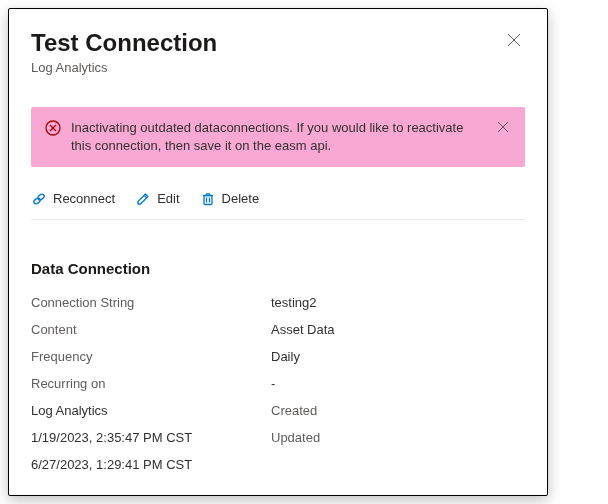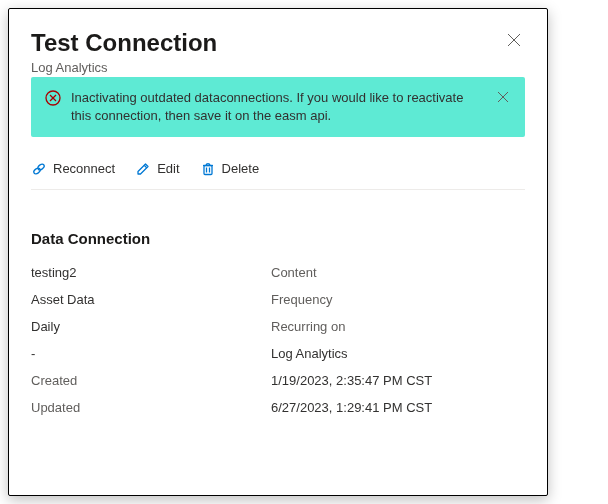--- a/index.html
+++ b/index.html
@@ -22,22 +22,22 @@
     }
     .header { display: flex; justify-content: space-between; align-items: flex-start; }
     .title { font-size: 24px; font-weight: 600; color: #1b1a19; line-height: 1.2; }
     .subtitle { font-size: 13px; color: #605e5c; margin-top: 2px; }
     .close-btn {
       background: none; border: none; cursor: pointer; padding: 4px;
       color: #605e5c; font-size: 14px; line-height: 1;
     }
     .close-btn svg { width: 14px; height: 14px; }
     .alert {
-      margin-top: 2px;
-      background: #5eead4;
+      margin-top: 32px;
+      background: #f9a8d4;
       border-radius: 2px;
       padding: 12px 14px;
       display: flex;
       align-items: flex-start;
       gap: 10px;
     }
     .alert-icon { flex: 0 0 auto; margin-top: 1px; }
     .alert-icon svg { width: 16px; height: 16px; }
     .alert-text { flex: 1 1 auto; font-size: 13px; color: #323130; line-height: 1.4; }
     .alert-dismiss {
@@ -142,20 +142,21 @@
           <line x1="9.5" y1="6.5" x2="9.5" y2="11.5"></line>
         </svg>
       </span>
       <span>Delete</span>
     </button>
   </div>
 
   <div class="section-title">Data Connection</div>
 
   <div class="kv">
+    <div class="k">Connection String</div>
     <div class="v">testing2</div>
 
     <div class="k">Content</div>
     <div class="v">Asset Data</div>
 
     <div class="k">Frequency</div>
     <div class="v">Daily</div>
 
     <div class="k">Recurring on</div>
     <div class="v">-</div>

